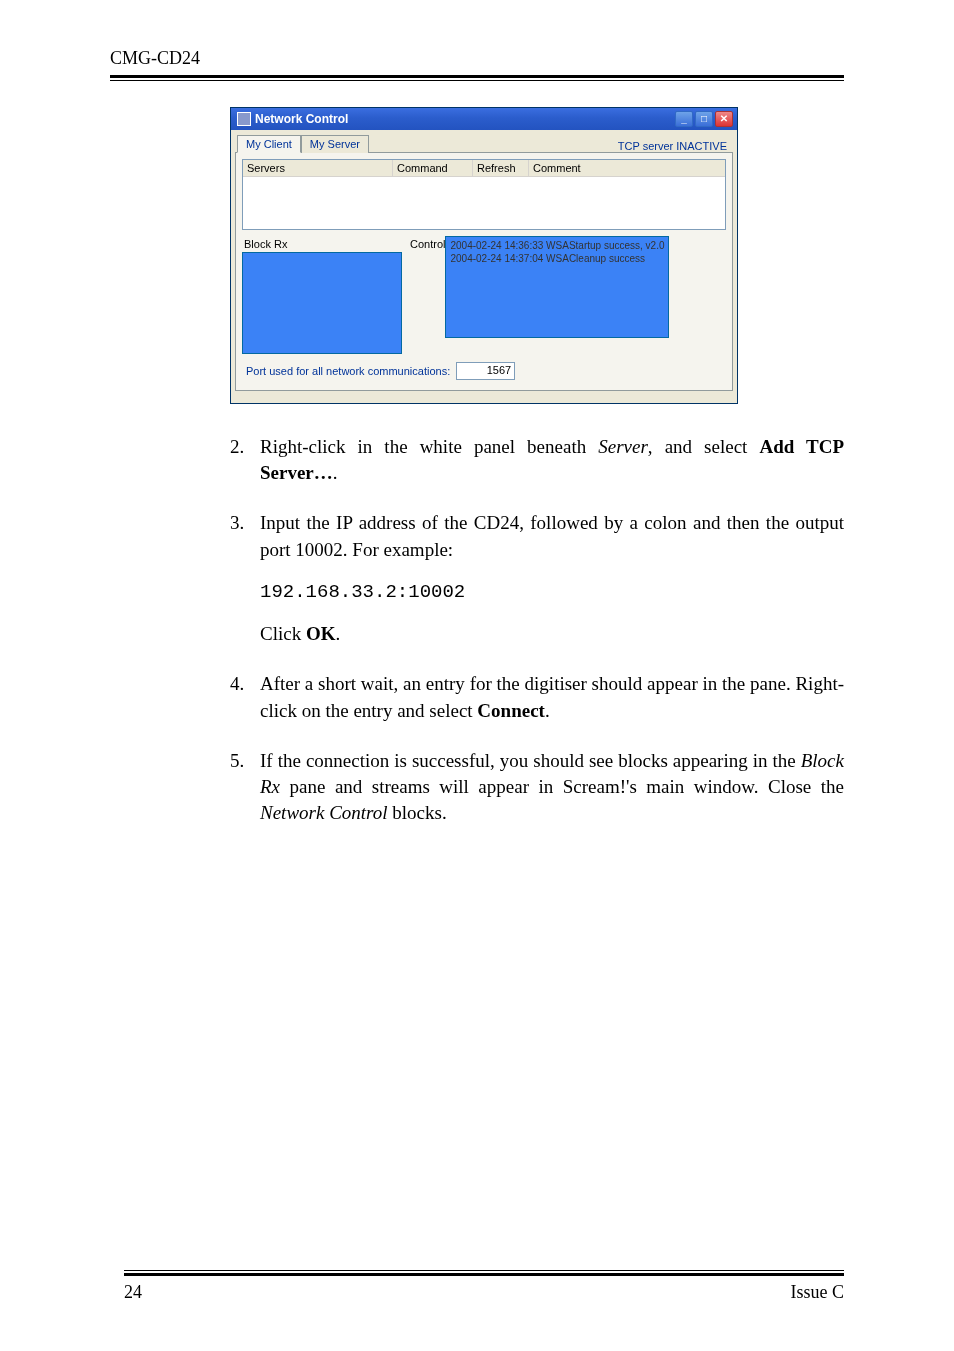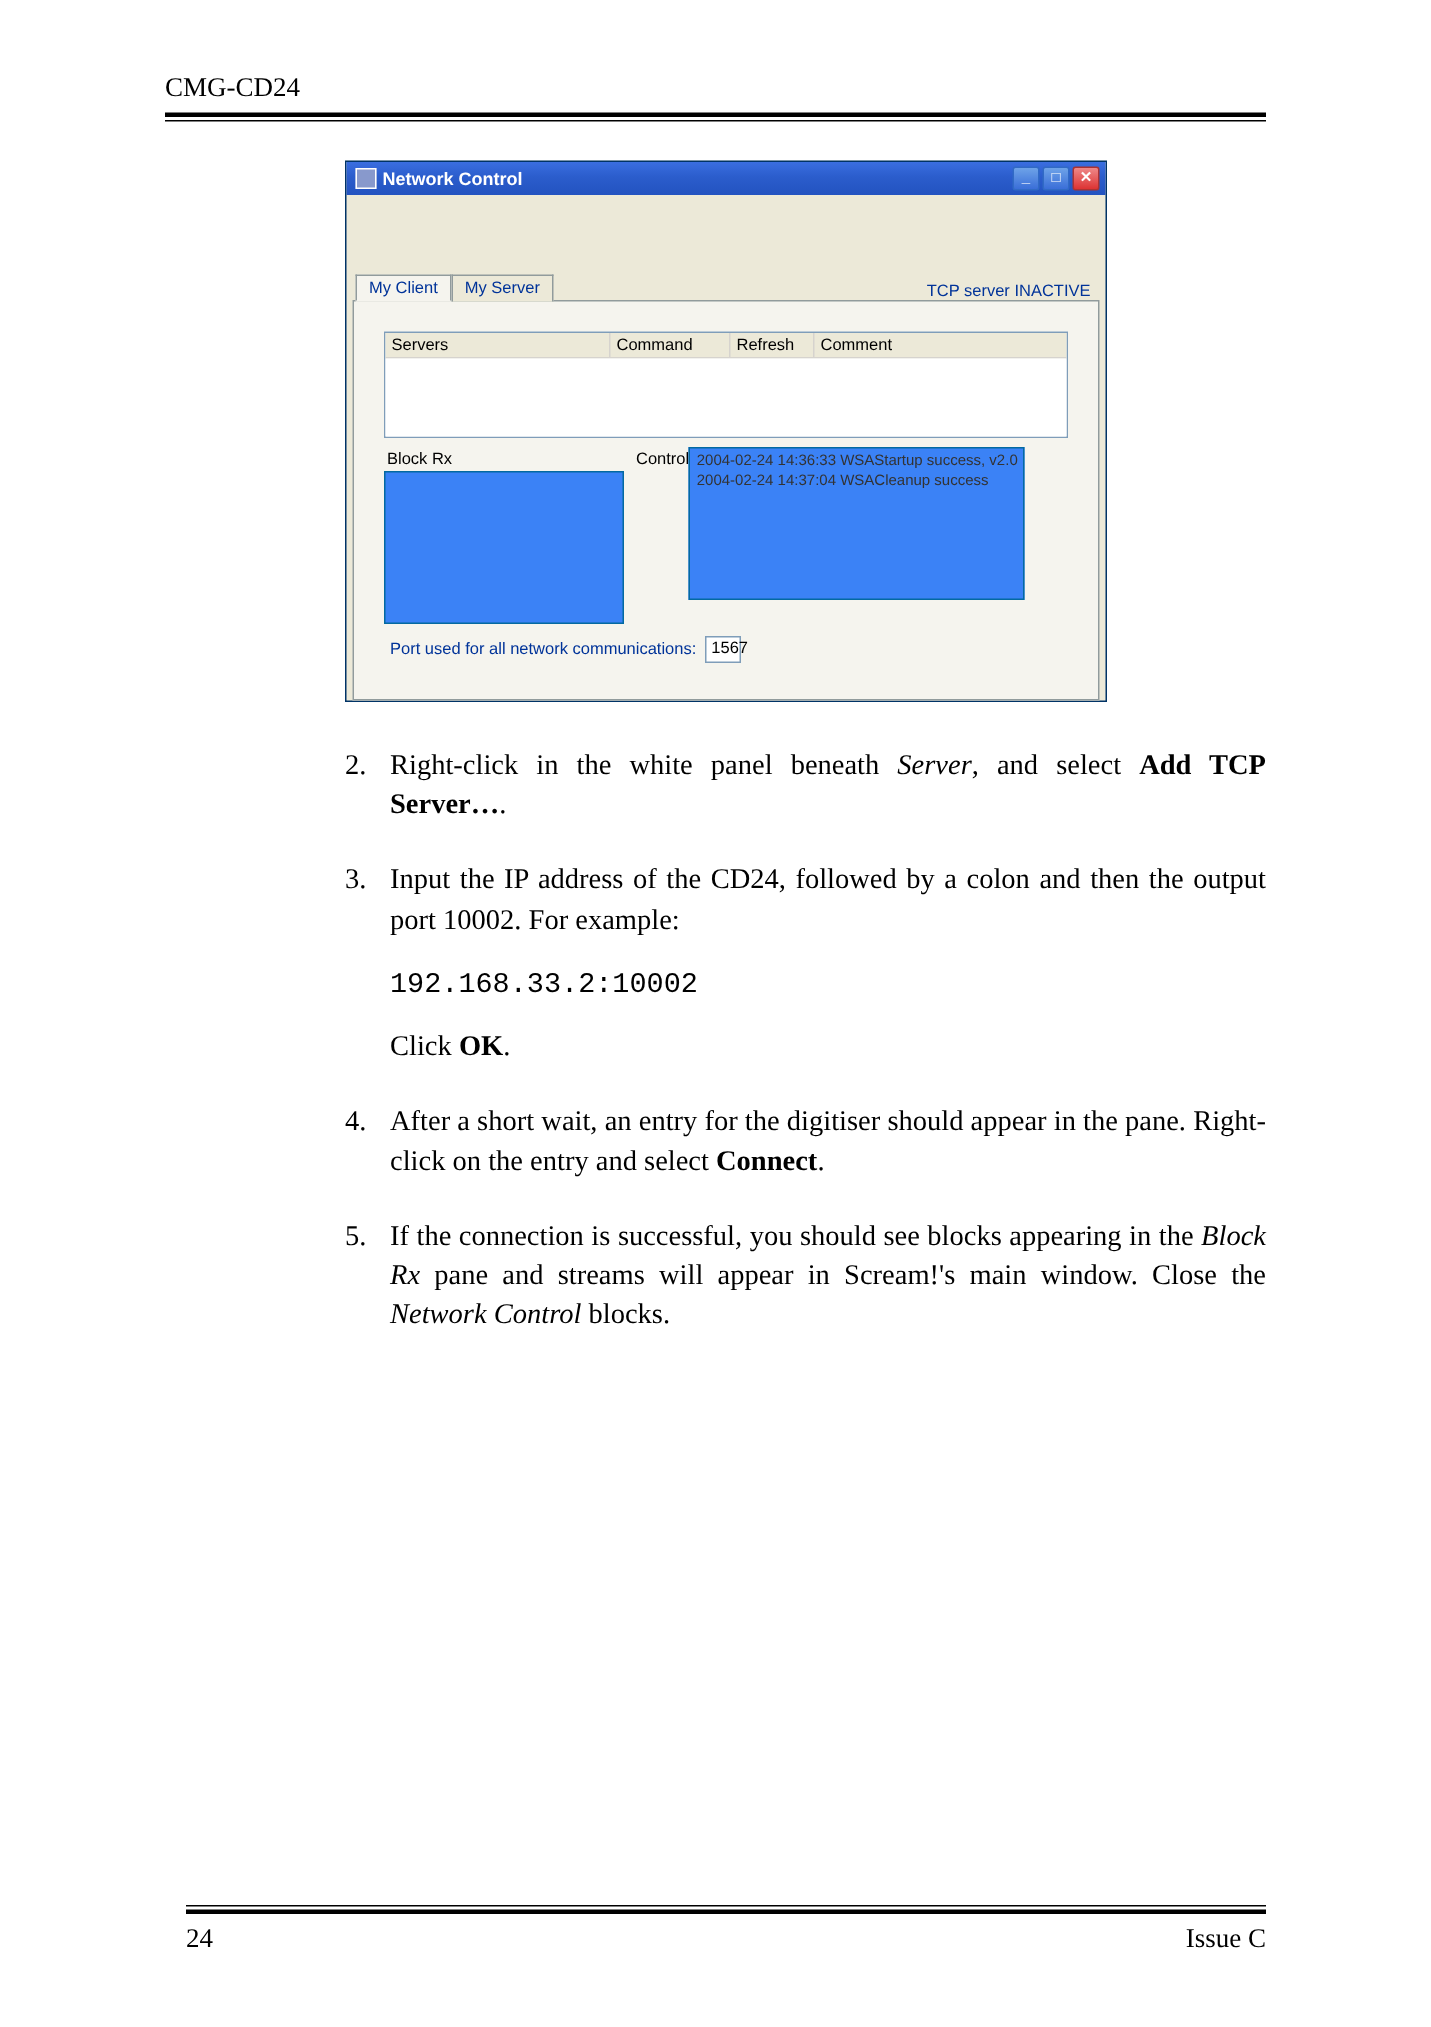--- a/index.html
+++ b/index.html
@@ -70,33 +70,32 @@
     }
     .ss-tabs { display:flex; gap:0; }
     .ss-tab {
       padding: 2px 8px;
       background:#ece9d8;
       border:1px solid #919b9c;
       border-bottom: none;
       position:relative;
       top:1px;
       color:#003399;
-      margin-top:48px;
     }
     .ss-tab.active {
       background:#f5f4ee;
       border-bottom:1px solid #f5f4ee;
       z-index:2;
     }
     .ss-statuslbl { color:#003399; font-size:11px; padding-right:4px; }
     .ss-body {
       border:1px solid #919b9c;
       background:#f5f4ee;
-      margin:0 4px 0 4px;
-      padding: 16px;
+      margin:0 4px 12px 4px;
+      padding: 2px;
     }
     .ss-upper {
       display:flex;
       padding:4px;
       gap:4px;
     }
     .ss-upper-row { display:flex; border-bottom:1px solid #d6d3ce; background:#ece9d8; }
     .ss-upper-row span { padding:2px 4px; font-size:11px; }
     .ss-upper-wrap { border:1px solid #7f9db9; background:#fff; }
     .ss-upper-body { height:52px; background:#fff;}
@@ -105,21 +104,21 @@
     .ss-lower .right { flex:1; display:flex; flex-direction:row;}
     .ss-grouplabel { font-size:11px; padding:2px 0 2px 2px; }
     .ss-ctrlbox {
       background:#3b82f6; border:1px solid #0369a1;
       height:102px; padding:3px 4px; font-size:10px; color:#333;
       line-height:1.25; overflow:hidden;
     }
     .ss-check { display:flex; align-items:center; gap:6px; padding:10px 8px 8px 12px; }
     .ss-checkbox { width:12px; height:12px; border:1px solid #7f9db9; background:#fff; }
     .ss-portrow { display:flex; align-items:center; gap:6px; padding:4px 8px 8px 8px; font-size:11px; color:#003399;}
-    .ss-portinput { width:24px; height:18px; border:1px solid #7f9db9; background:#fff; color:#000; text-align:center; padding:1px 3px; font-size:11px;}
+    .ss-portinput { width:59px; height:18px; border:1px solid #7f9db9; background:#fff; color:#000; text-align:right; padding:1px 3px; font-size:11px;}
     .instructions { margin-left: 120px; font-size: 19px; line-height: 1.38; }
     ol.steps { list-style: none; }
     ol.steps > li {
       display: flex;
       margin-bottom: 24px;
       text-align: justify;
     }
     ol.steps > li .num { flex: 0 0 30px; }
     ol.steps > li .body { flex: 1; }
     .italic { font-style: italic; }

